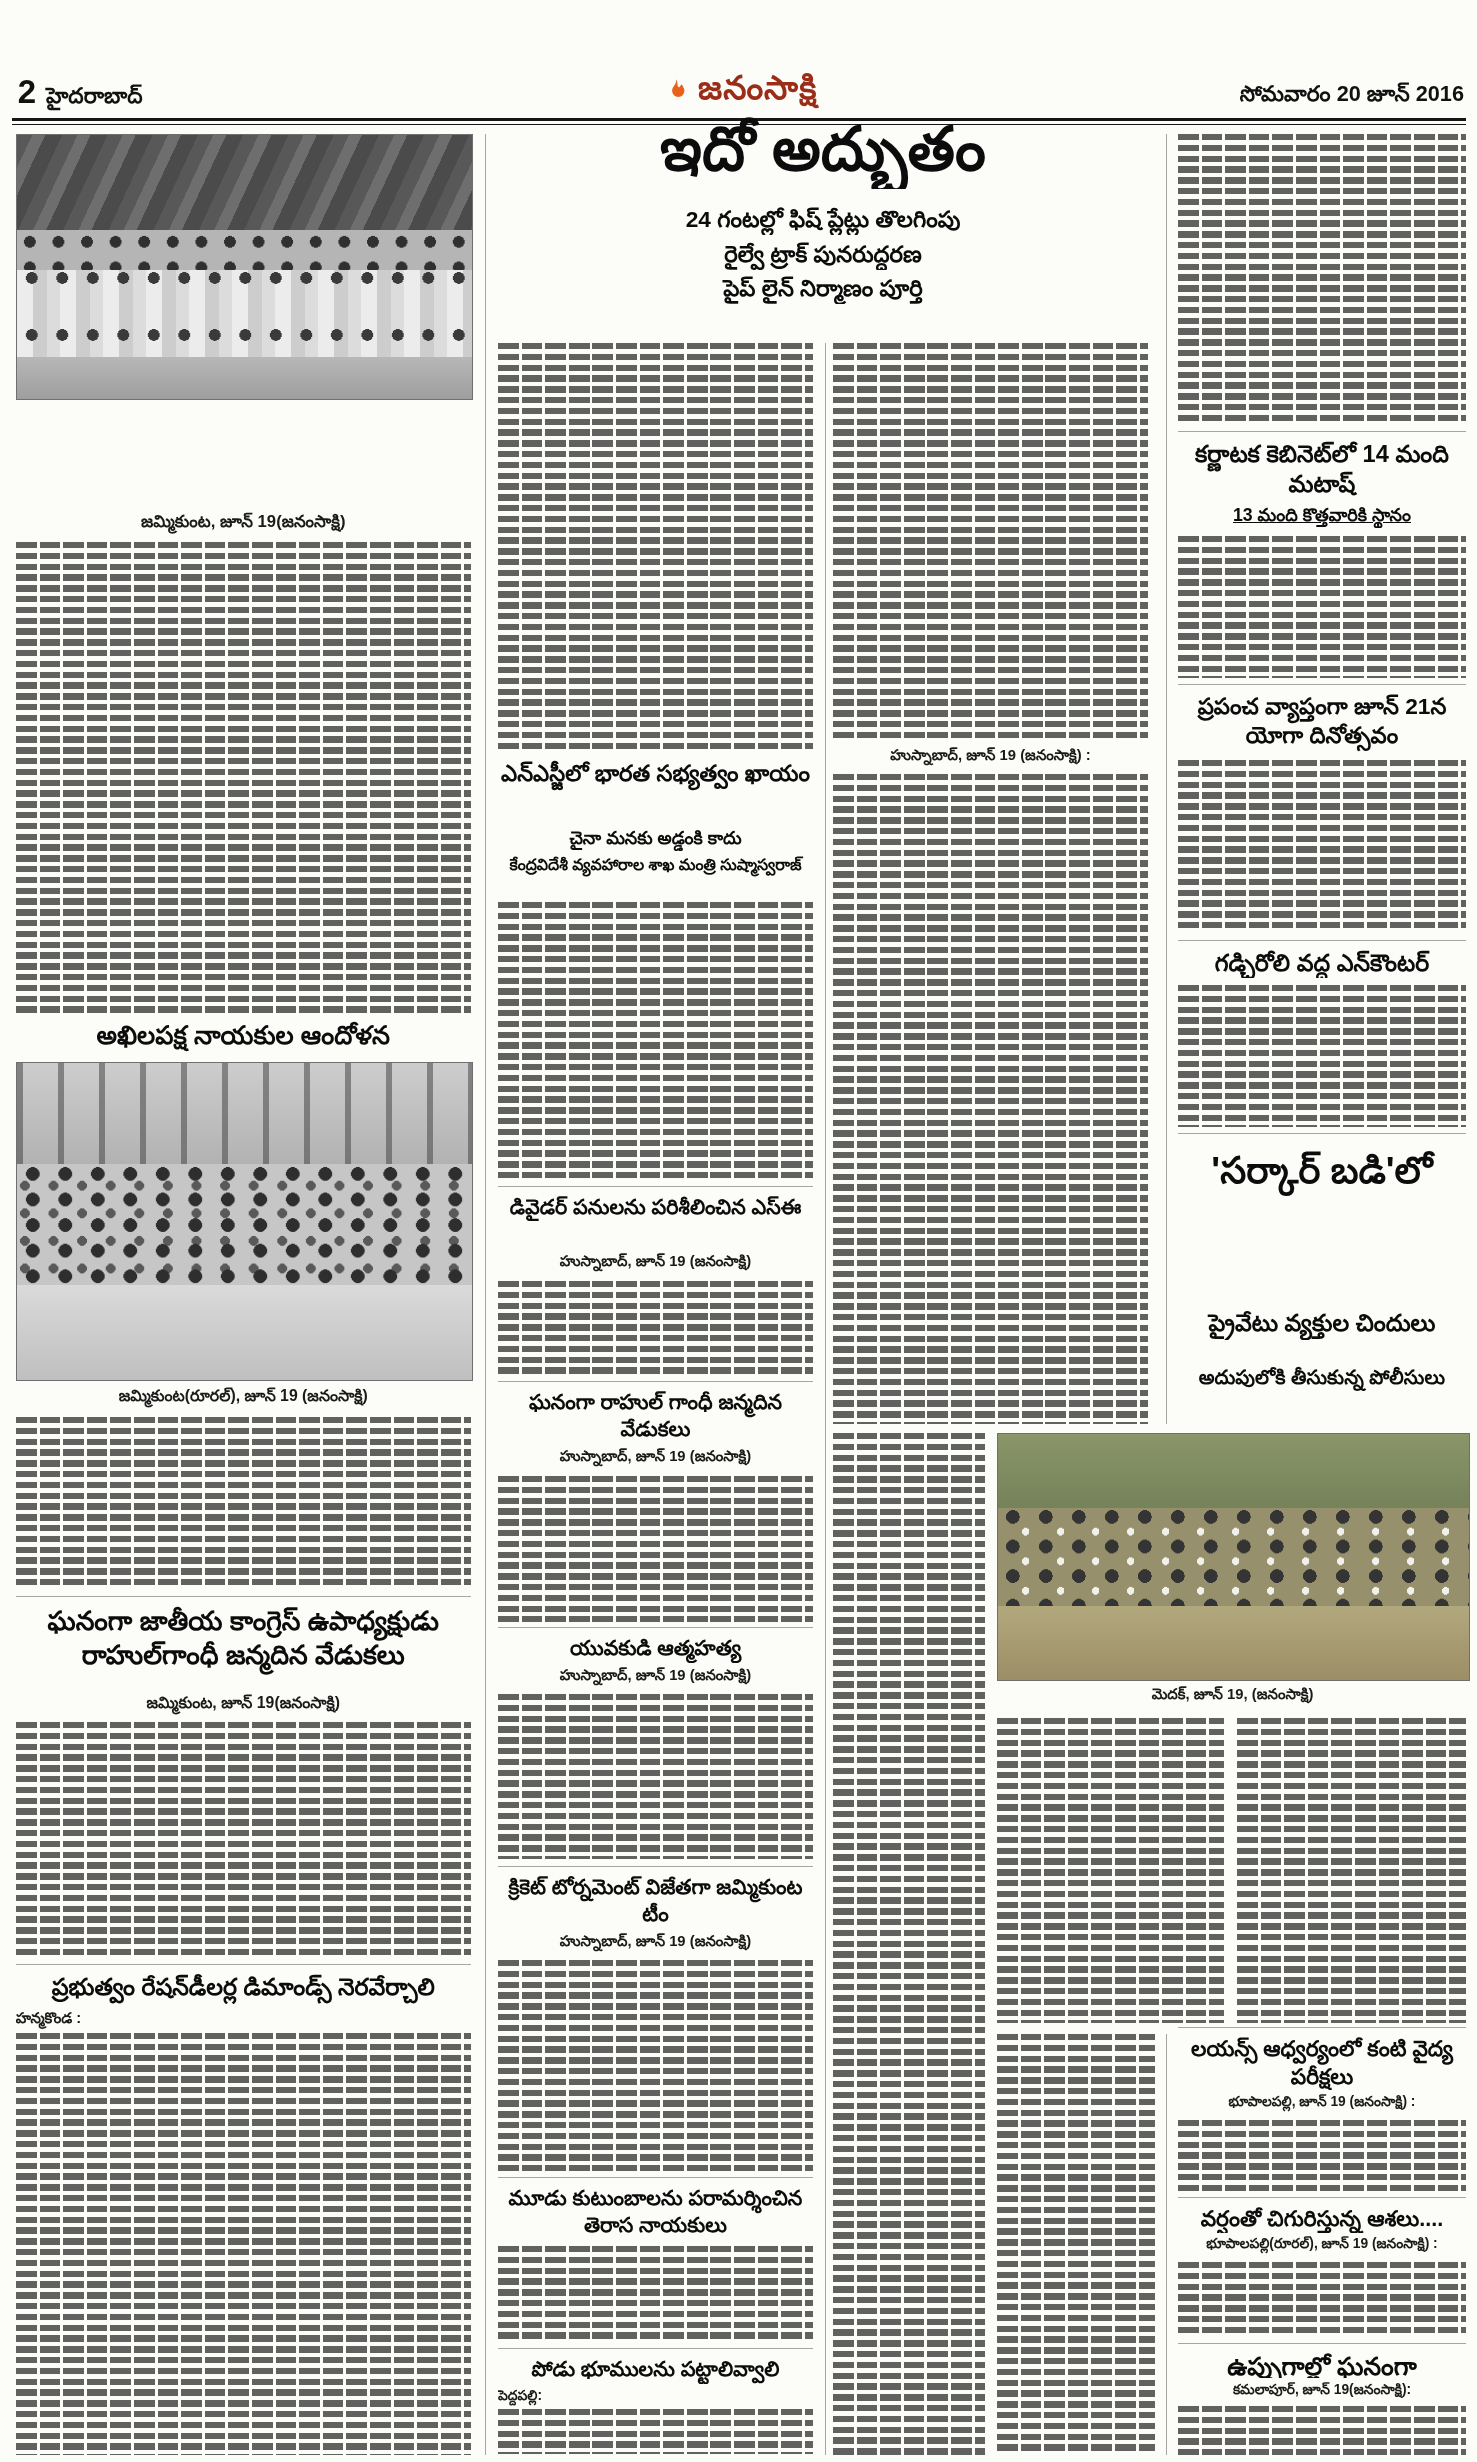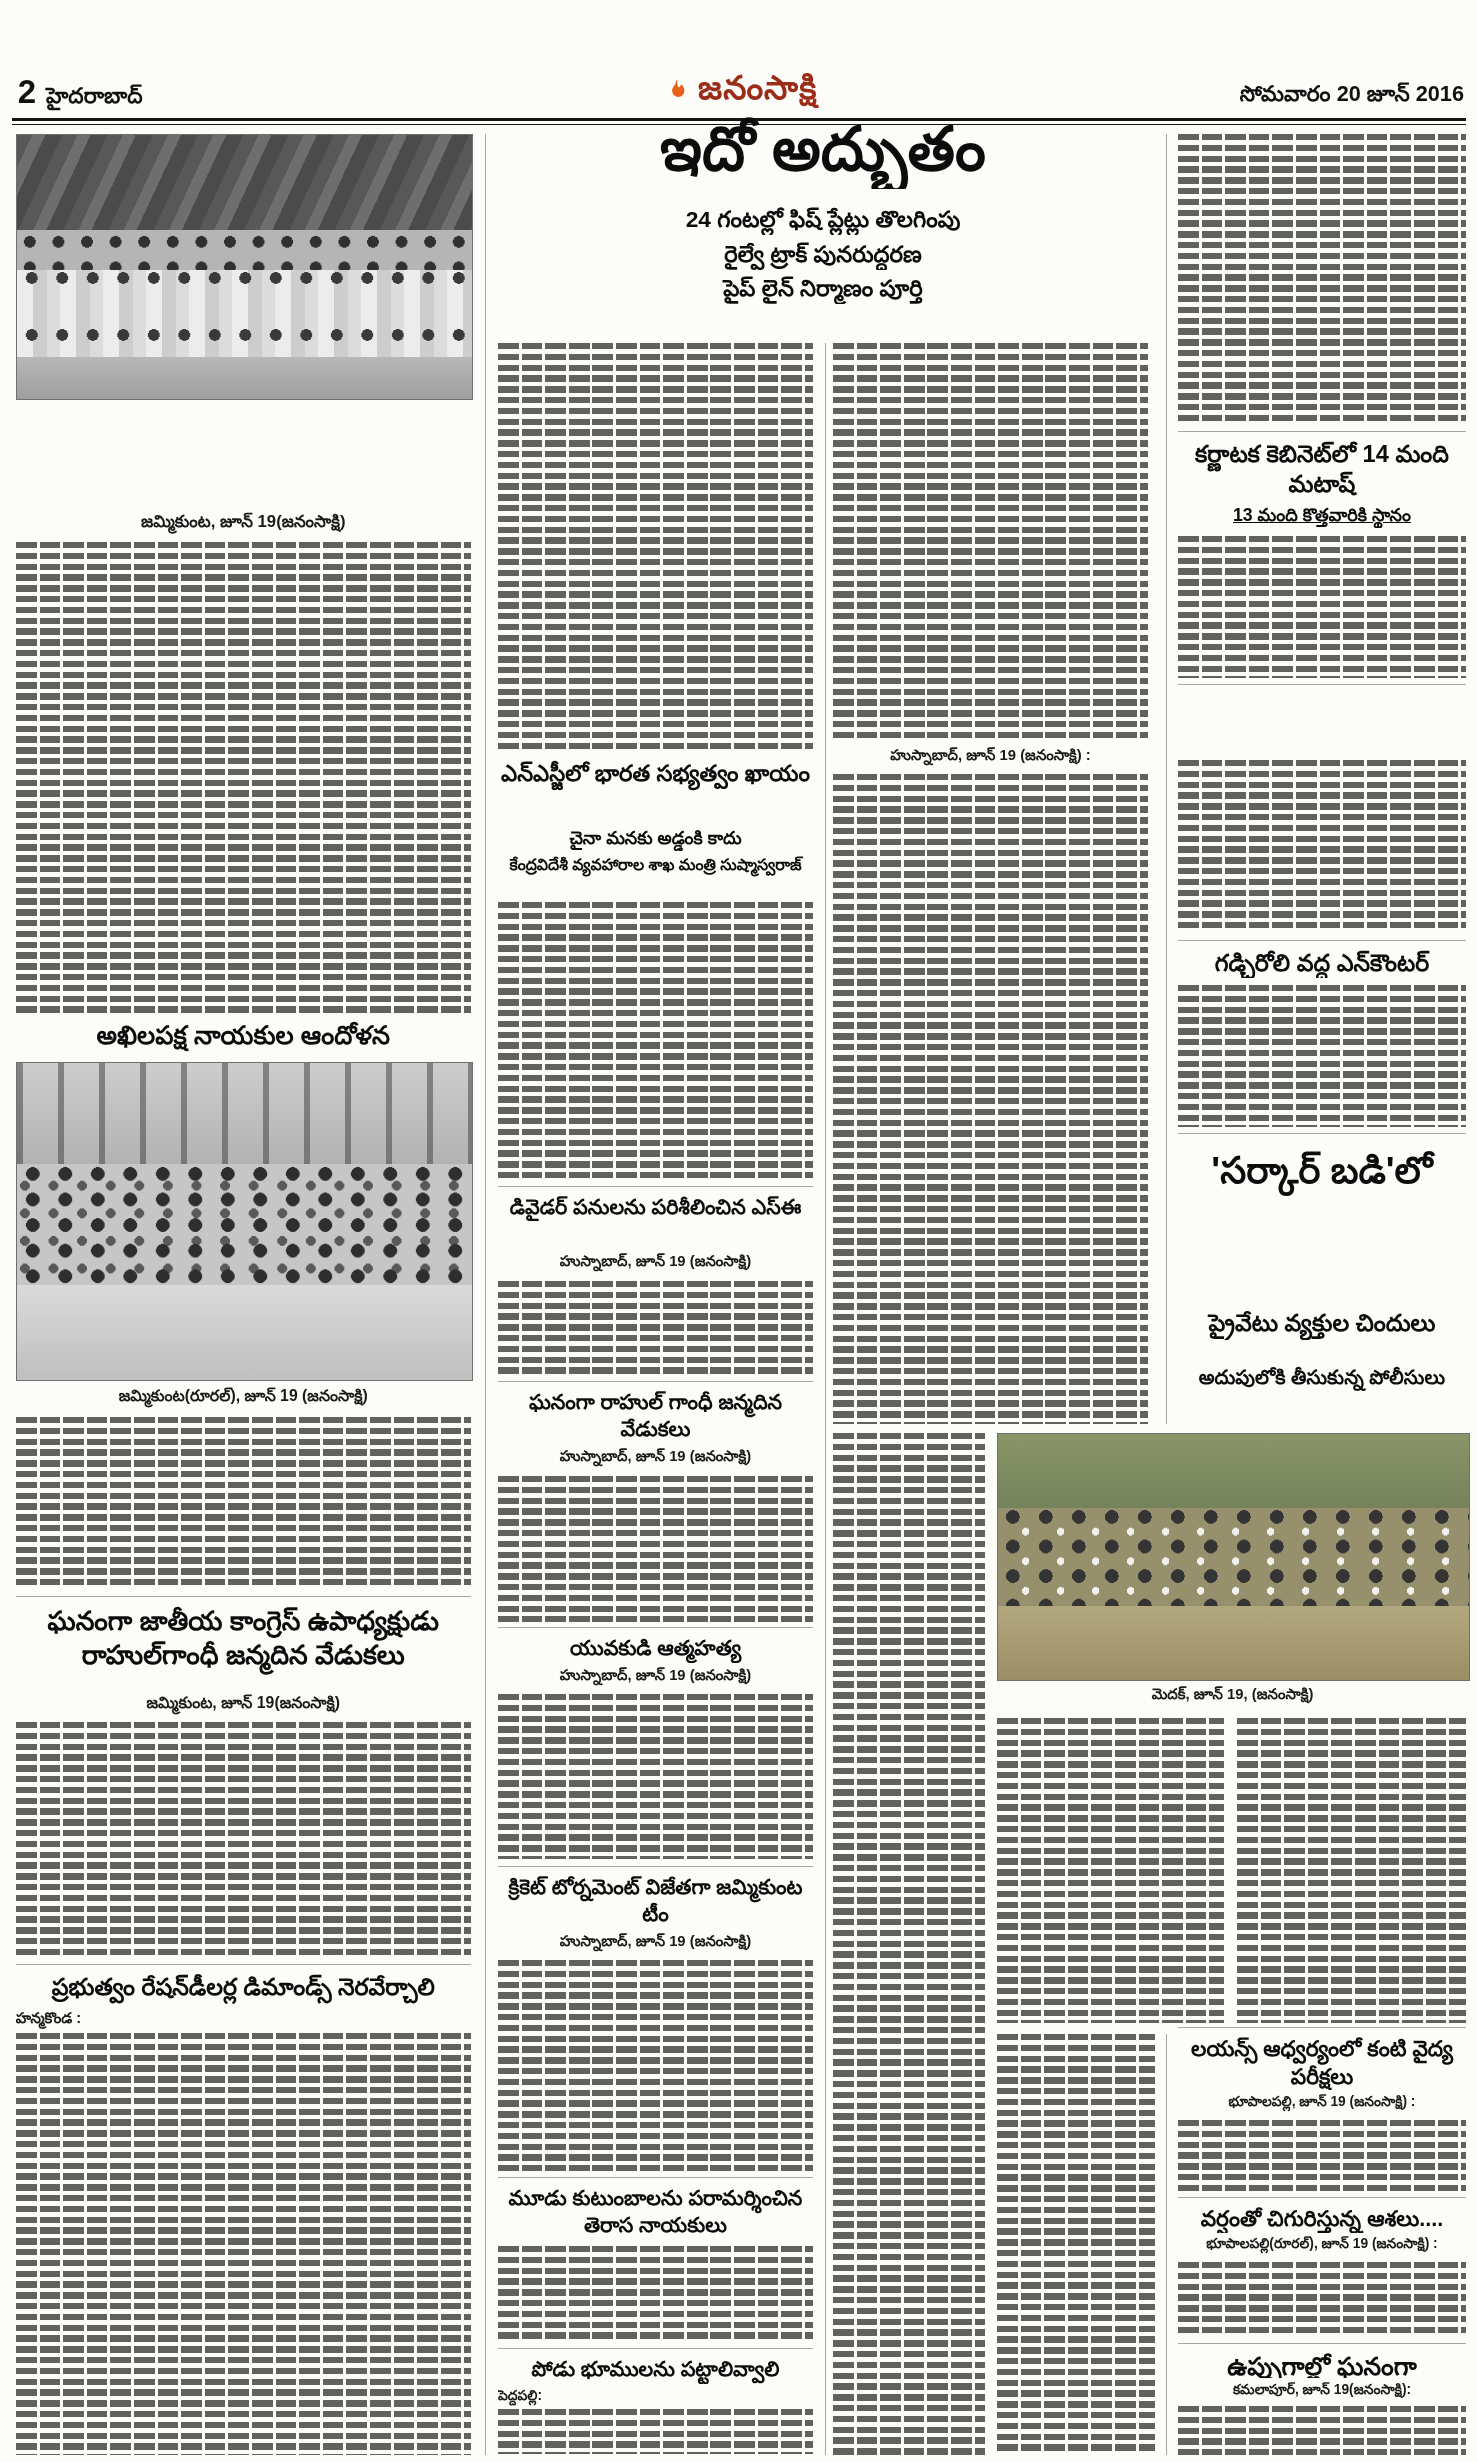--- a/index.html
+++ b/index.html
@@ -151,20 +151,21 @@
   <div class="tx" style="left:833px;top:1433px;width:152px;height:1022px;"></div>
 
   <div class="tx" style="left:1178px;top:134px;width:288px;height:292px;"></div>
 
   <div class="hrule" style="left:1178px;top:431px;width:288px;"></div>
   <div class="b hl c" style="left:1178px;top:439px;width:288px;height:61px;font-size:23.6px;">కర్ణాటక కెబినెట్‌లో 14 మంది మటాష్</div>
   <div class="b hl c" style="left:1178px;top:504px;width:288px;height:23.6px;font-size:17.7px;text-decoration:underline;">13 మంది కొత్తవారికి స్థానం</div>
   <div class="tx" style="left:1178px;top:536px;width:288px;height:142px;"></div>
 
   <div class="hrule" style="left:1178px;top:684px;width:288px;"></div>
+  <div class="b hl c" style="left:1178px;top:692px;width:288px;height:61px;font-size:22.7px;">ప్రపంచ వ్యాప్తంగా జూన్ 21న యోగా దినోత్సవం</div>
   <div class="tx" style="left:1178px;top:760px;width:288px;height:173px;"></div>
 
   <div class="hrule" style="left:1178px;top:940px;width:288px;"></div>
   <div class="b hl c" style="left:1178px;top:948px;width:288px;height:29.6px;font-size:23.6px;">గడ్చిరోలి వద్ద ఎన్‌కౌంటర్</div>
   <div class="tx" style="left:1178px;top:985px;width:288px;height:142px;"></div>
 
   <div class="hrule" style="left:1178px;top:1133px;width:288px;"></div>
   <div class="b hl c" style="left:1178px;top:1147px;width:288px;height:49px;font-size:37px;">'సర్కార్ బడి'లో</div>
   <div class="b hl c" style="left:1178px;top:1308px;width:288px;height:31.5px;font-size:23.6px;">ప్రైవేటు వ్యక్తుల చిందులు</div>
   <div class="b hl c" style="left:1178px;top:1365px;width:288px;height:27.6px;font-size:19.7px;">అదుపులోకి తీసుకున్న పోలీసులు</div>

